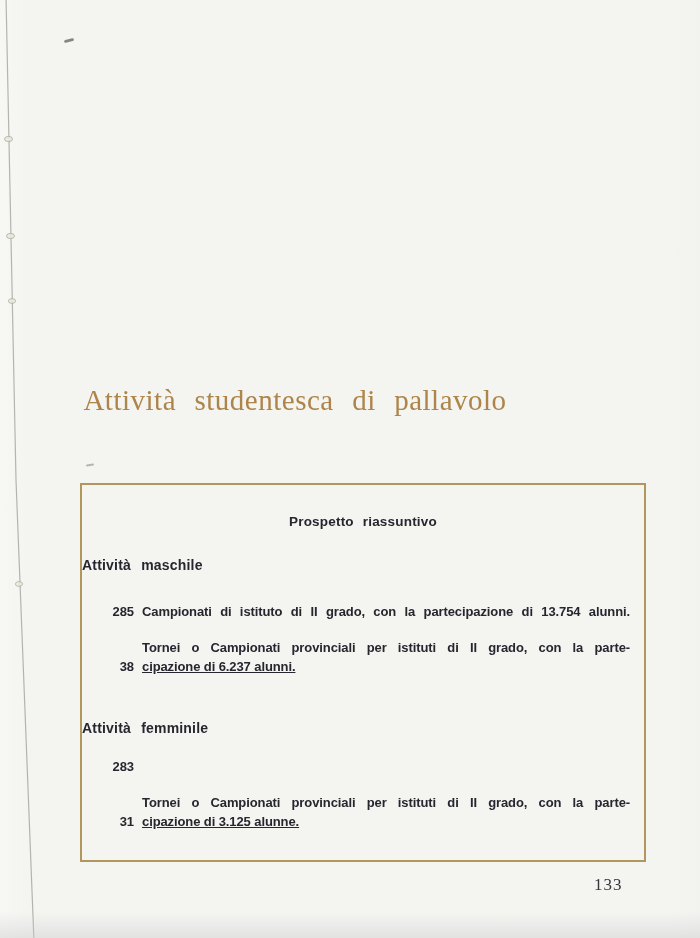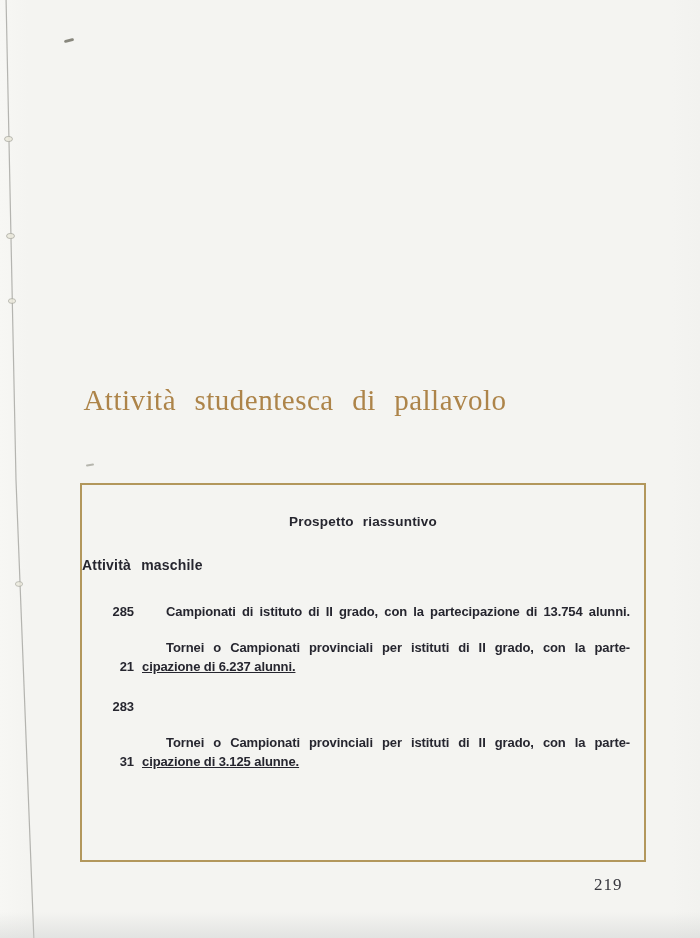--- a/index.html
+++ b/index.html
@@ -49,21 +49,21 @@
     display:flex;align-items:flex-end;
     padding-left:28px;padding-right:14px;
     font-size:13px;font-weight:600;letter-spacing:-0.1px;
     line-height:19px;
   }
   .item.g1{margin-top:29px;}
   .item.g2{margin-top:17px;}
   .item.g3{margin-top:21px;gap:24px;}
   .num{width:24px;flex:0 0 24px;text-align:right;margin-right:8px;}
   .lines{flex:1;min-width:0;}
-  .ln.just{text-align:justify;text-align-last:justify;white-space:nowrap;margin-left:24px;}
+  .ln.just{text-align:justify;text-align-last:justify;white-space:nowrap;}
   .ln.cont{text-align:left;text-decoration:underline;}
   .page-number{
     position:absolute;left:594px;top:875px;
     font-family:"Liberation Serif",serif;
     font-size:17px;letter-spacing:1px;color:#35353c;
   }
 </style>
 </head>
 <body>
 
@@ -86,36 +86,37 @@
   <div class="sec-heading m1">Attività maschile</div>
 
   <div class="item g1">
     <div class="num">285</div>
     <div class="lines">
       <div class="ln just">Campionati di istituto di II grado, con la partecipazione di 13.754 alunni.</div>
     </div>
   </div>
 
   <div class="item g2">
-    <div class="num">21</div>
+    <div class="num">38</div>
     <div class="lines">
       <div class="ln just">Tornei o Campionati provinciali per istituti di II grado, con la parte-</div>
       <div class="ln cont">cipazione di 6.237 alunni.</div>
     </div>
   </div>
 
+  <div class="sec-heading m2">Attività femminile</div>
 
   <div class="item g3">
     <div class="num">283</div>
   </div>
 
   <div class="item g2">
     <div class="num">31</div>
     <div class="lines">
       <div class="ln just">Tornei o Campionati provinciali per istituti di II grado, con la parte-</div>
       <div class="ln cont">cipazione di 3.125 alunne.</div>
     </div>
   </div>
 </div>
 
-<div class="page-number">219</div>
+<div class="page-number">133</div>
 
 <div class="bottom-shade"></div>
 
 </body></html>

